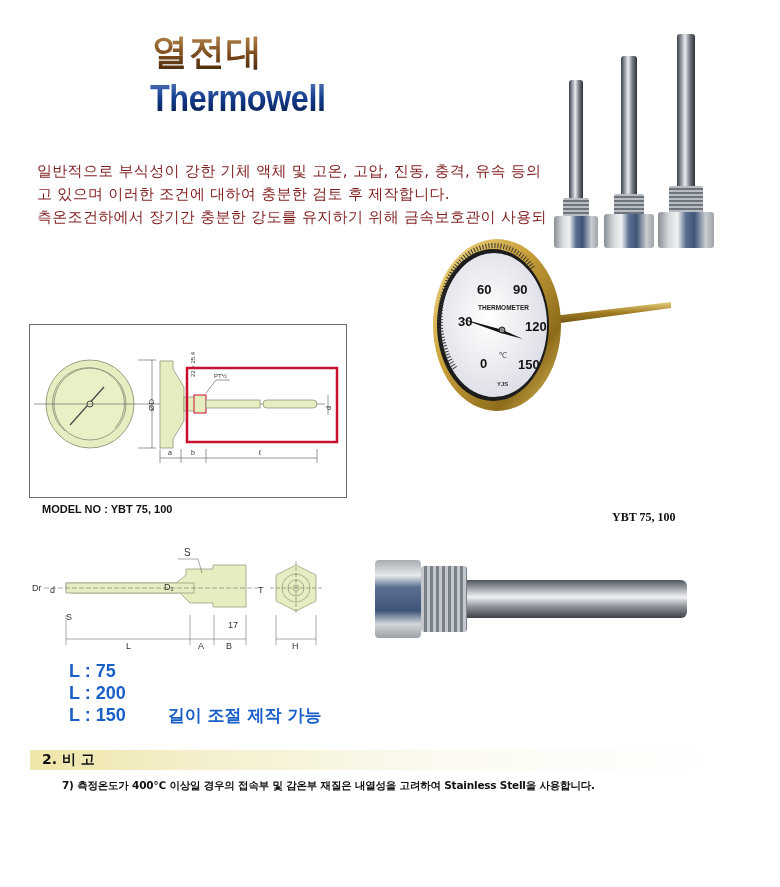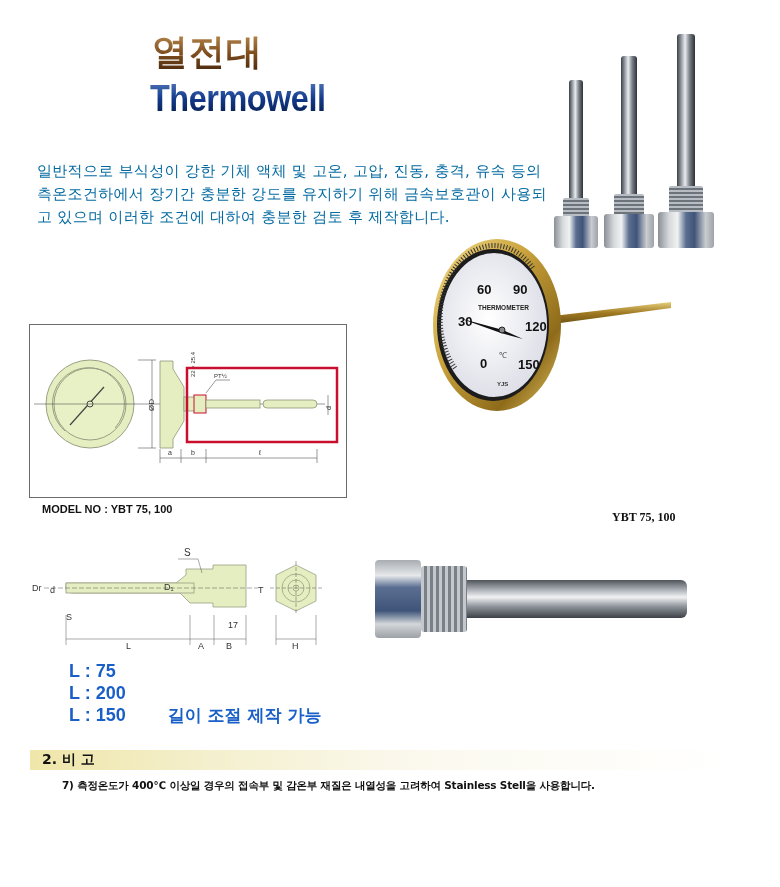--- a/index.html
+++ b/index.html
@@ -17,21 +17,21 @@
   }
   .title-en {
     left: 150px; top: 78px; font-size: 36px; font-weight: bold; letter-spacing: -0.5px;
     background: linear-gradient(180deg, #5c7fc0 0%, #123a8a 50%, #05163d 100%);
     -webkit-background-clip: text; background-clip: text; color: transparent;
     font-family: "Liberation Sans", sans-serif;
     transform: scaleX(0.9); transform-origin: left center;
   }
 
   .intro {
-    left: 37px; top: 160px; width: 470px; font-size: 15px; line-height: 23px; color: #0369a1;
+    left: 37px; top: 160px; width: 470px; font-size: 15px; line-height: 23px; color: #7f1d1d;
     font-family: "DejaVu Sans", sans-serif; letter-spacing: 0.3px;
   }
   .intro span { display: block; white-space: nowrap; }
 
   
   .tw { position: absolute; }
   .tw .tube {
     position: absolute; left: 50%; transform: translateX(-50%);
     background: linear-gradient(90deg, #3b3f46 0%, #9aa0a8 25%, #e9ecef 45%, #7b8189 70%, #2d3036 100%);
     border-radius: 3px 3px 0 0;
@@ -72,22 +72,22 @@
   svg text { font-family: "Liberation Sans", sans-serif; }
 </style>
 </head>
 <body>
 
 <div class="abs title-ko">열전대</div>
 <div class="abs title-en">Thermowell</div>
 
 <div class="abs intro">
   <span>일반적으로 부식성이 강한 기체 액체 및 고온, 고압, 진동, 충격, 유속 등의</span>
+  <span>고 있으며 이러한 조건에 대하여 충분한 검토 후 제작합니다.</span>
   <span>측온조건하에서 장기간 충분한 강도를 유지하기 위해 금속보호관이 사용되</span>
-  <span>고 있으며 이러한 조건에 대하여 충분한 검토 후 제작합니다.</span>
 </div>
 
 <div class="abs" style="left:548px; top:30px; width:170px; height:220px;">
   <div class="tw" style="left:6px; top:50px; width:44px; height:168px;">
     <div class="tube" style="top:0; width:14px; height:120px;"></div>
     <div class="thread" style="top:118px; width:26px; height:22px;"></div>
     <div class="hex" style="height:32px;"></div>
   </div>
   <div class="tw" style="left:56px; top:26px; width:50px; height:192px;">
     <div class="tube" style="top:0; width:16px; height:140px;"></div>

